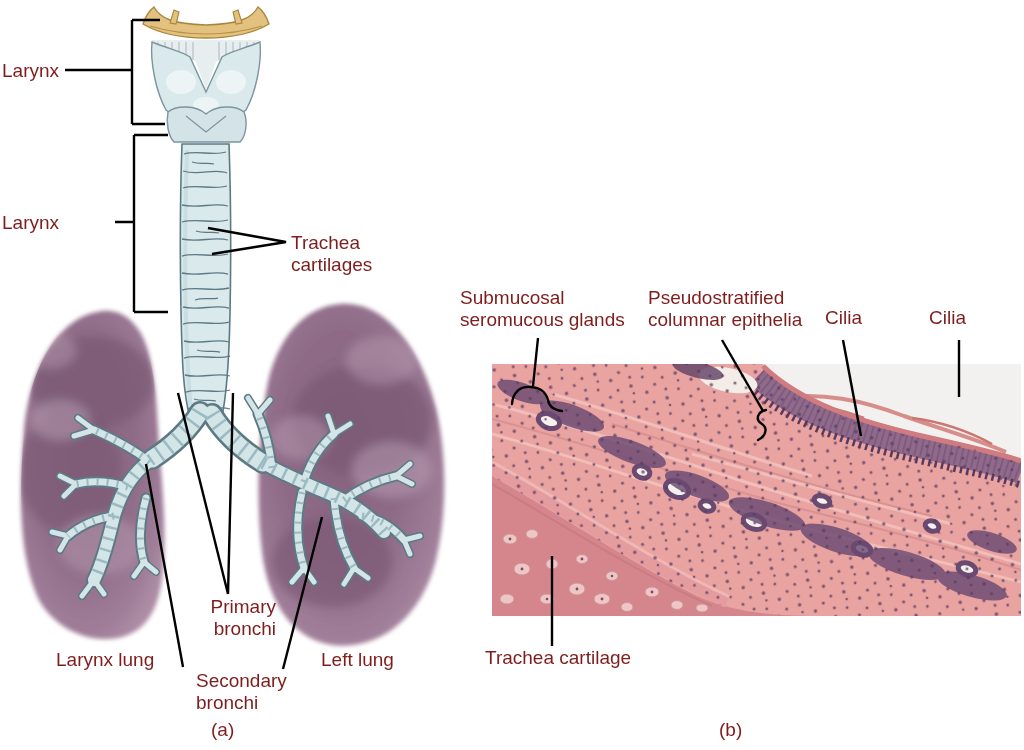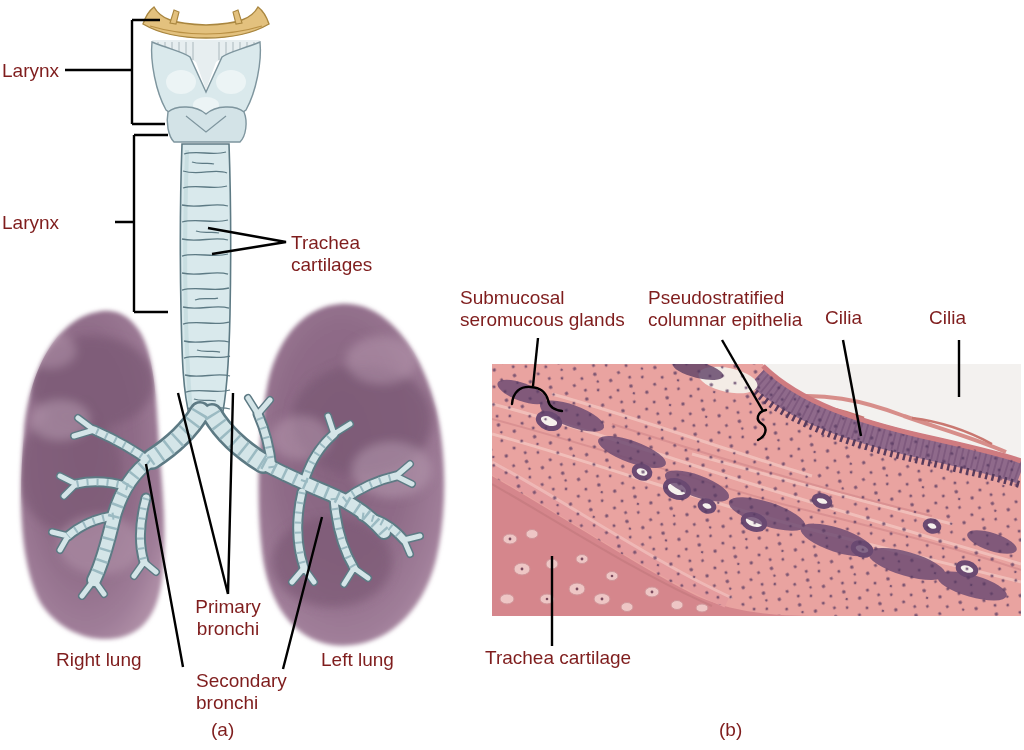--- a/index.html
+++ b/index.html
@@ -1,21 +1,21 @@
 <!DOCTYPE html>
 <html><head>
 <meta charset="utf-8">
 <style>
   html,body{margin:0;padding:0;background:#fff;}
   .canvas{position:relative;width:1024px;height:750px;background:#fff;overflow:hidden;
           font-family:"Liberation Sans",sans-serif;}
   svg.art{position:absolute;left:0;top:0;}
   .lbl{position:absolute;color:#7f1d1d;font-size:19px;line-height:21.5px;}
   .nw{white-space:nowrap;}
-  .ctr{text-align:center;}
+  .ctr{text-align:right;}
 </style>
 </head>
 <body>
 
 <div class="canvas">
 
 <svg class="art" width="1024" height="750" viewBox="0 0 1024 750">
   <defs>
     <radialGradient id="rgL" cx="45%" cy="42%" r="65%">
       <stop offset="0%" stop-color="#85627e"></stop>
@@ -246,21 +246,21 @@
     <path stroke-linecap="round" d="M766,410 C757,412 755,420 762,424 C768,428 766,436 758,440"></path>
     <path d="M843,340 L861,436"></path>
     <path d="M959,340 L959,397"></path>
     <path d="M552,556 L552,646"></path>
   </g>
 </svg>
 
 <div class="lbl nw" style="left:2px;top:60px">Larynx</div>
 <div class="lbl nw" style="left:2px;top:212px">Larynx</div>
 <div class="lbl" style="left:291px;top:232px;width:100px">Trachea cartilages</div>
-<div class="lbl nw" style="left:56px;top:649px">Right lung</div>
+<div class="lbl nw" style="left:56px;top:649px">Larynx lung</div>
 <div class="lbl nw" style="left:321px;top:649px">Left lung</div>
 <div class="lbl ctr" style="left:180px;top:596px;width:96px">Primary bronchi</div>
 <div class="lbl" style="left:196px;top:670px;width:110px">Secondary bronchi</div>
 <div class="lbl nw" style="left:211px;top:719px">(a)</div>
 
 <div class="lbl" style="left:648px;top:287px;width:185px">Pseudostratified columnar epithelia</div>
 <div class="lbl" style="left:460px;top:287px;width:185px">Submucosal seromucous glands</div>
 <div class="lbl nw" style="left:825px;top:307px">Cilia</div>
 <div class="lbl nw" style="left:929px;top:307px">Cilia</div>
 <div class="lbl nw" style="left:485px;top:647px">Trachea cartilage</div>

